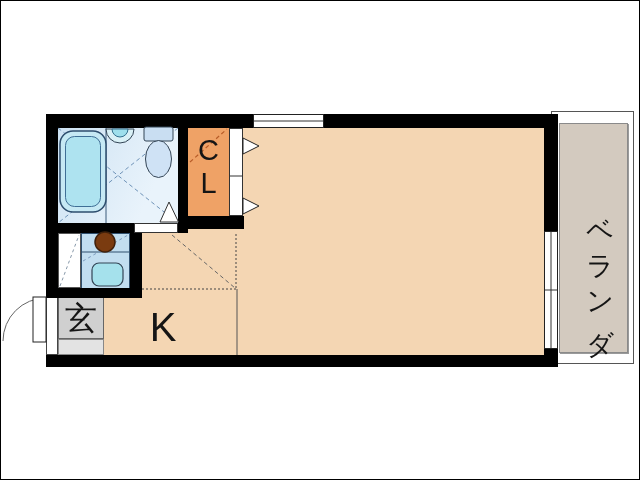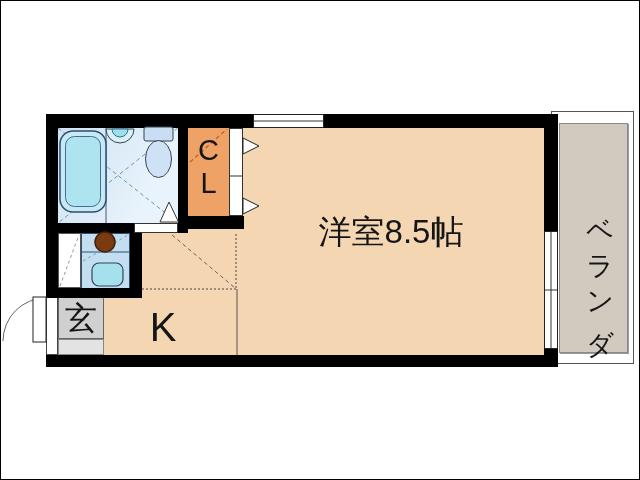--- a/index.html
+++ b/index.html
@@ -90,21 +90,20 @@
     <line x1="171" y1="234" x2="234" y2="287" stroke="#666" stroke-width="1" stroke-dasharray="4,3"></line>
 
     <path d="M45,297 A43,43 0 0 0 2,340" fill="none" stroke="#666" stroke-width="1"></path>
     <rect x="32" y="296" width="13" height="45" fill="#ffffff" stroke="#222" stroke-width="1"></rect>
 
     <line x1="253" y1="120" x2="322" y2="120" stroke="#333" stroke-width="1"></line>
     <line x1="550" y1="231" x2="550" y2="347" stroke="#333" stroke-width="1"></line>
     <line x1="544" y1="289" x2="556" y2="289" stroke="#333" stroke-width="1"></line>
   </svg>
 
-  <div class="label lbl-main">洋室8.5帖</div>
   <div class="label lbl-k">K</div>
   <div class="label lbl-genkan">玄</div>
   <div class="label lbl-cl">
     <span>C</span>
     <span>L</span>
   </div>
   <div class="label lbl-veranda">ベランダ</div>
 
 </div>
 

